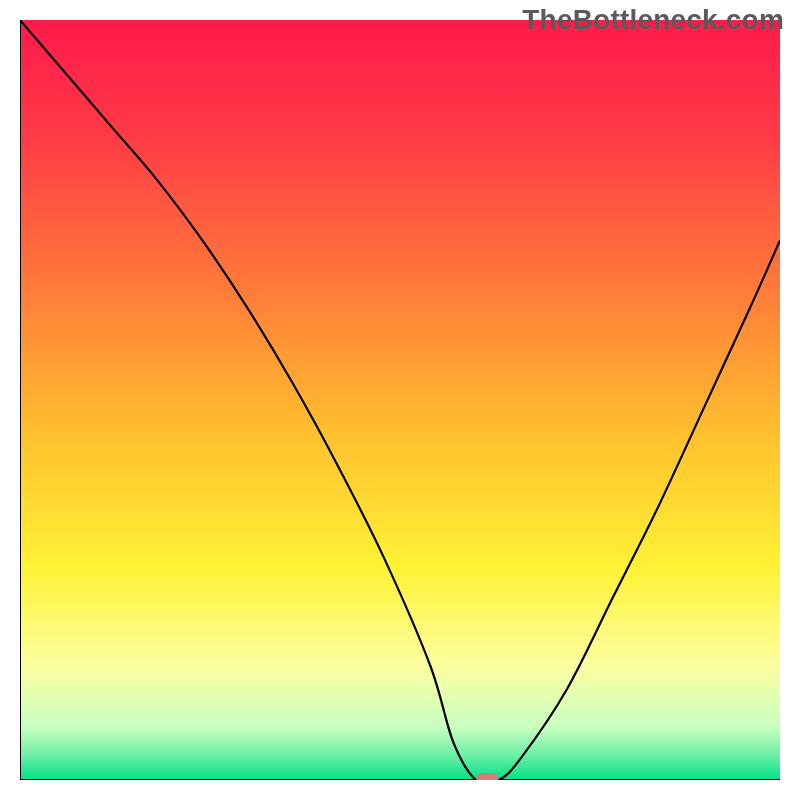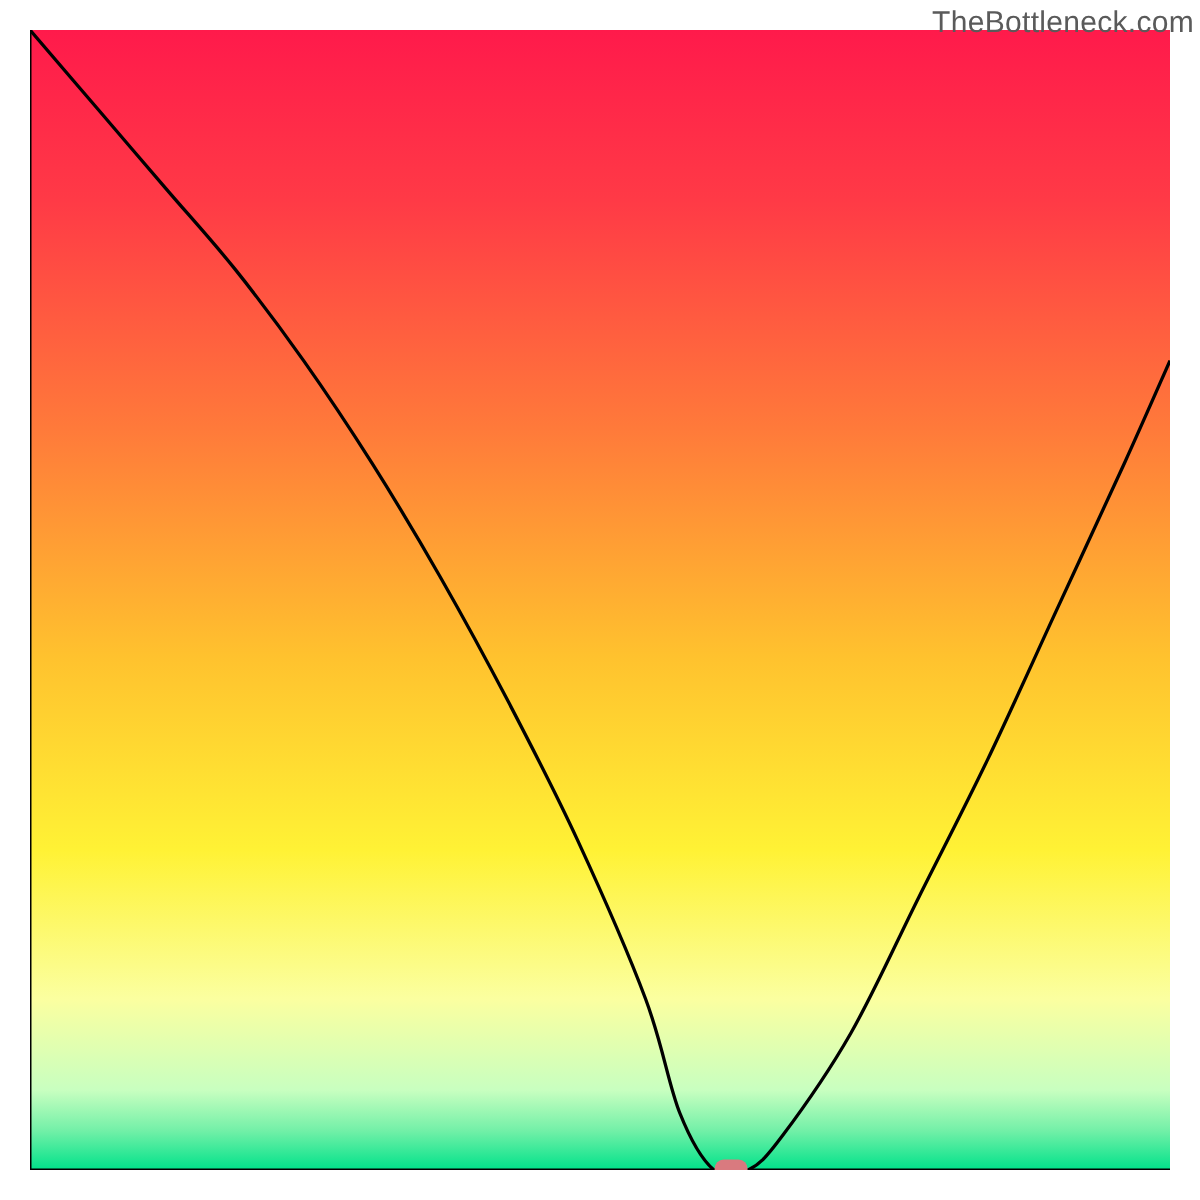--- a/index.html
+++ b/index.html
@@ -12,23 +12,23 @@
     font-family: Arial, Helvetica, sans-serif;
   }
   .container {
     position: relative;
     width: 800px;
     height: 800px;
   }
   .watermark {
     position: absolute;
     top: 4px;
-    right: 4px;
-    font-size: 20px;
-    font-weight: 400;
+    right: 16px;
+    font-size: 28px;
+    font-weight: 700;
     color: #5a5a5a;
     letter-spacing: 0.2px;
     z-index: 5;
   }
   .plot-area {
     position: absolute;
     left: 20px;
     top: 20px;
     width: 760px;
     height: 760px;

